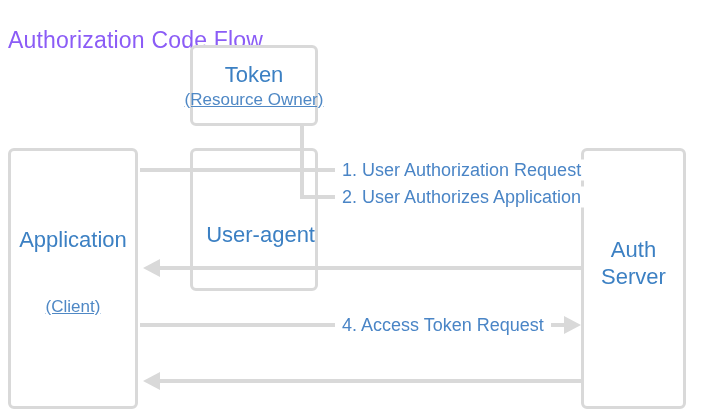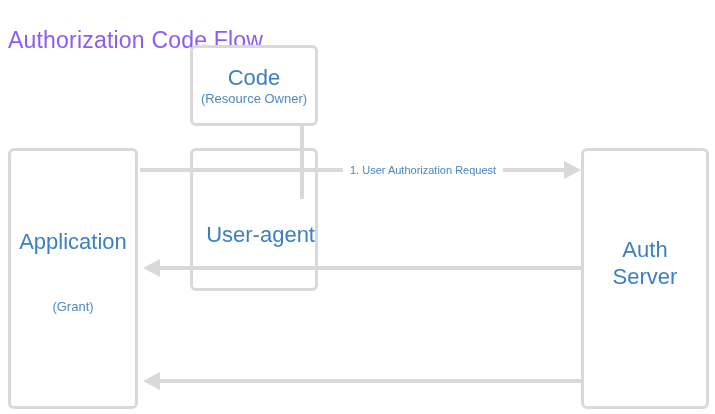--- a/index.html
+++ b/index.html
@@ -34,32 +34,33 @@
     display: flex;
     flex-direction: column;
     align-items: center;
     justify-content: center;
     text-align: center;
     z-index: 2;
   }
   .node--user        { left: 190px; top: 45px;  width: 128px; height: 81px; }
   .node--user-agent  { left: 190px; top: 148px; width: 128px; height: 143px; padding-top: 31px; background: transparent; align-items: flex-end; }
   .node--application { left: 8px;   top: 148px; width: 130px; height: 261px; padding-bottom: 14px; gap: 43px; }
-  .node--auth-server { left: 581px; top: 148px; width: 128px; height: 261px; padding-bottom: 31px; }
+  .node--auth-server { left: 581px; top: 148px; width: 105px; height: 261px; padding-bottom: 31px; }
   .node-label {
     font-size: 22px;
     color: #3c80c3;
     line-height: 1.25;
   }
   .node--auth-server .node-label { width: 92px; }
   .node-sublabel {
-    font-size: 13px;
+    font-size: 17px;
     color: #4f88c5;
     line-height: 1.25;
     white-space: nowrap;
+    text-decoration: underline;
   }
   .connector {
     position: absolute;
     background: #d9d9d9;
     z-index: 1;
   }
   .connector--user-down { left: 300px; top: 126px; width: 4px; height: 73px; }
   .flow {
     position: absolute;
     height: 20px;
@@ -82,24 +83,23 @@
     border-bottom: 9px solid transparent;
   }
   .flow--right .arrowhead { right: 0; border-left: 17px solid #d9d9d9; }
   .flow--left  .arrowhead { left: 0;  border-right: 17px solid #d9d9d9; }
   .flow-label {
     position: absolute;
     top: 50%;
     transform: translateY(-50%);
     background: #ffffff;
     padding: 0 7px;
-    font-size: 11px;
+    font-size: 18px;
     color: #4a85c6;
     white-space: nowrap;
-    margin-left: 8px;
   }
   .flow--1 { left: 140px; top: 160px; width: 441px; }
   .flow--1 .flow-label { left: 195px; }
   .flow--2 { left: 302px; top: 187px; width: 279px; }
   .flow--2 .flow-label { left: 33px; }
   .flow--3 { left: 143px; top: 258px; width: 440px; }
   .flow--3 .flow-label { left: 192px; }
   .flow--4 { left: 140px; top: 315px; width: 441px; }
   .flow--4 .flow-label { left: 195px; }
   .flow--5 { left: 143px; top: 371px; width: 440px; }
@@ -108,48 +108,58 @@
 </head>
 <body>
 
 <div class="canvas">
 
   <div class="page-title">Authorization Code Flow</div>
 
   <div class="connector connector--user-down"></div>
 
   <div class="node node--user">
-    <div class="node-label">Code</div>
+    <div class="node-label">Token</div>
     <div class="node-sublabel">(Resource Owner)</div>
   </div>
 
   <div class="node node--user-agent">
     <div class="node-label">User-agent</div>
   </div>
 
   <div class="node node--application">
     <div class="node-label">Application</div>
-    <div class="node-sublabel">(Grant)</div>
+    <div class="node-sublabel">(Client)</div>
   </div>
 
   <div class="node node--auth-server">
     <div class="node-label">Auth Server</div>
   </div>
 
   <div class="flow flow--right flow--1">
     <div class="flow-line"></div>
     <div class="arrowhead"></div>
     <span class="flow-label">1. User Authorization Request</span>
   </div>
 
+  <div class="flow flow--right flow--2">
+    <div class="flow-line"></div>
+    <div class="arrowhead"></div>
+    <span class="flow-label">2. User Authorizes Application</span>
+  </div>
 
   <div class="flow flow--left flow--3">
     <div class="flow-line"></div>
     <div class="arrowhead"></div>
   </div>
 
+  <div class="flow flow--right flow--4">
+    <div class="flow-line"></div>
+    <div class="arrowhead"></div>
+    <span class="flow-label">4. Access Token Request</span>
+  </div>
 
   <div class="flow flow--left flow--5">
     <div class="flow-line"></div>
     <div class="arrowhead"></div>
   </div>
 
 </div>
 
 </body></html>

